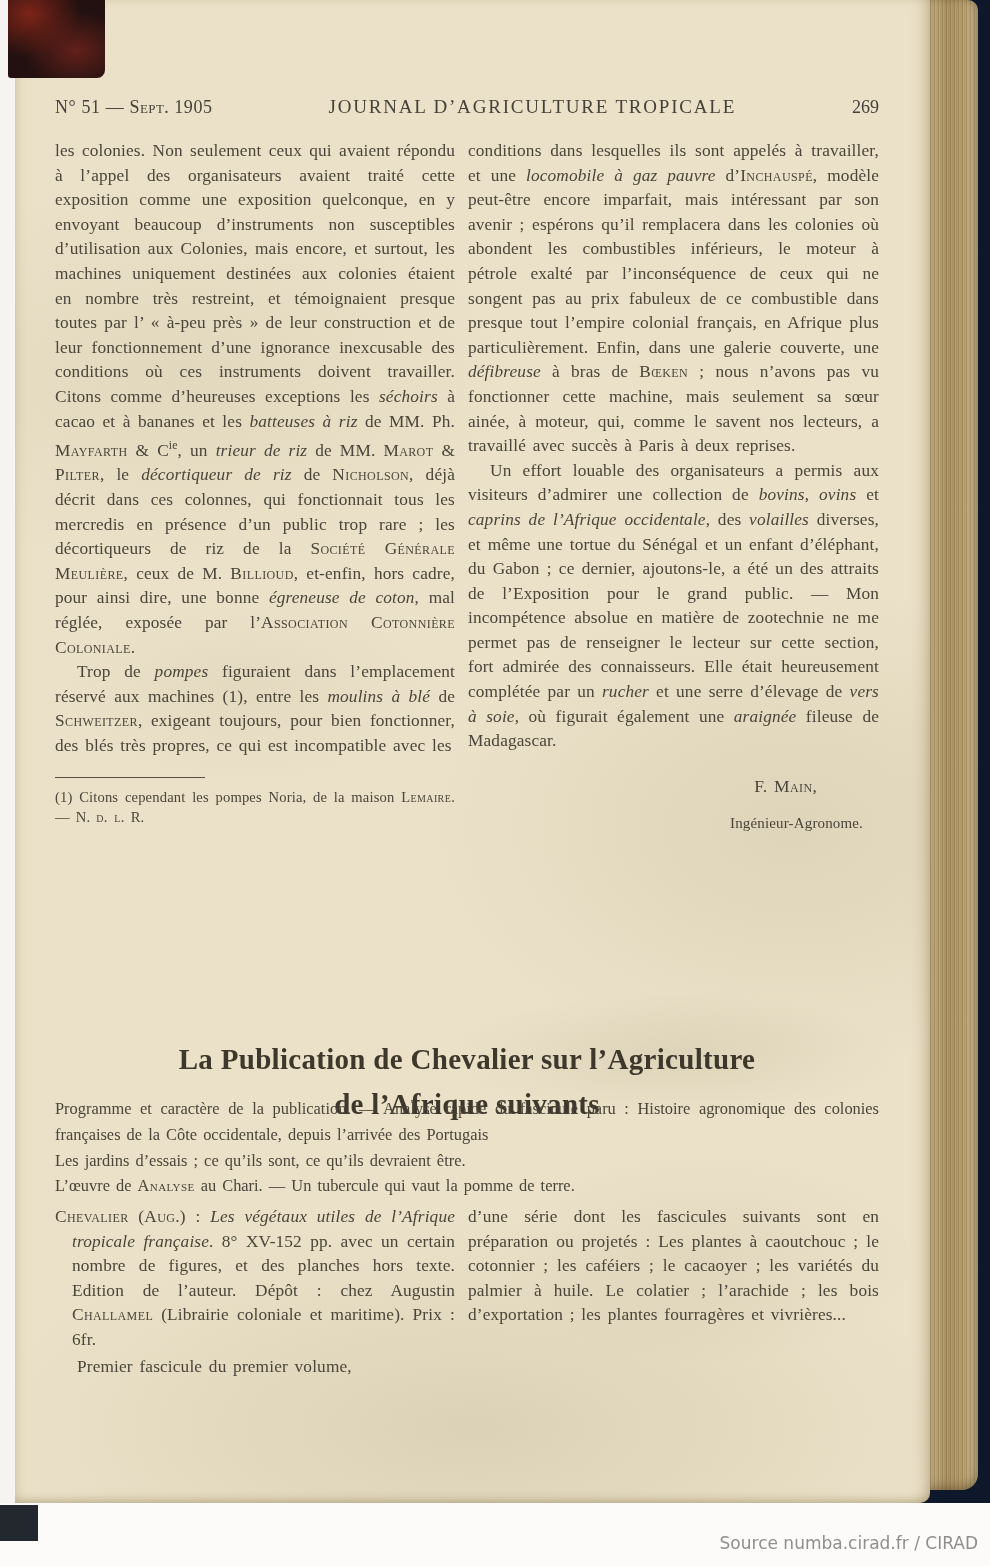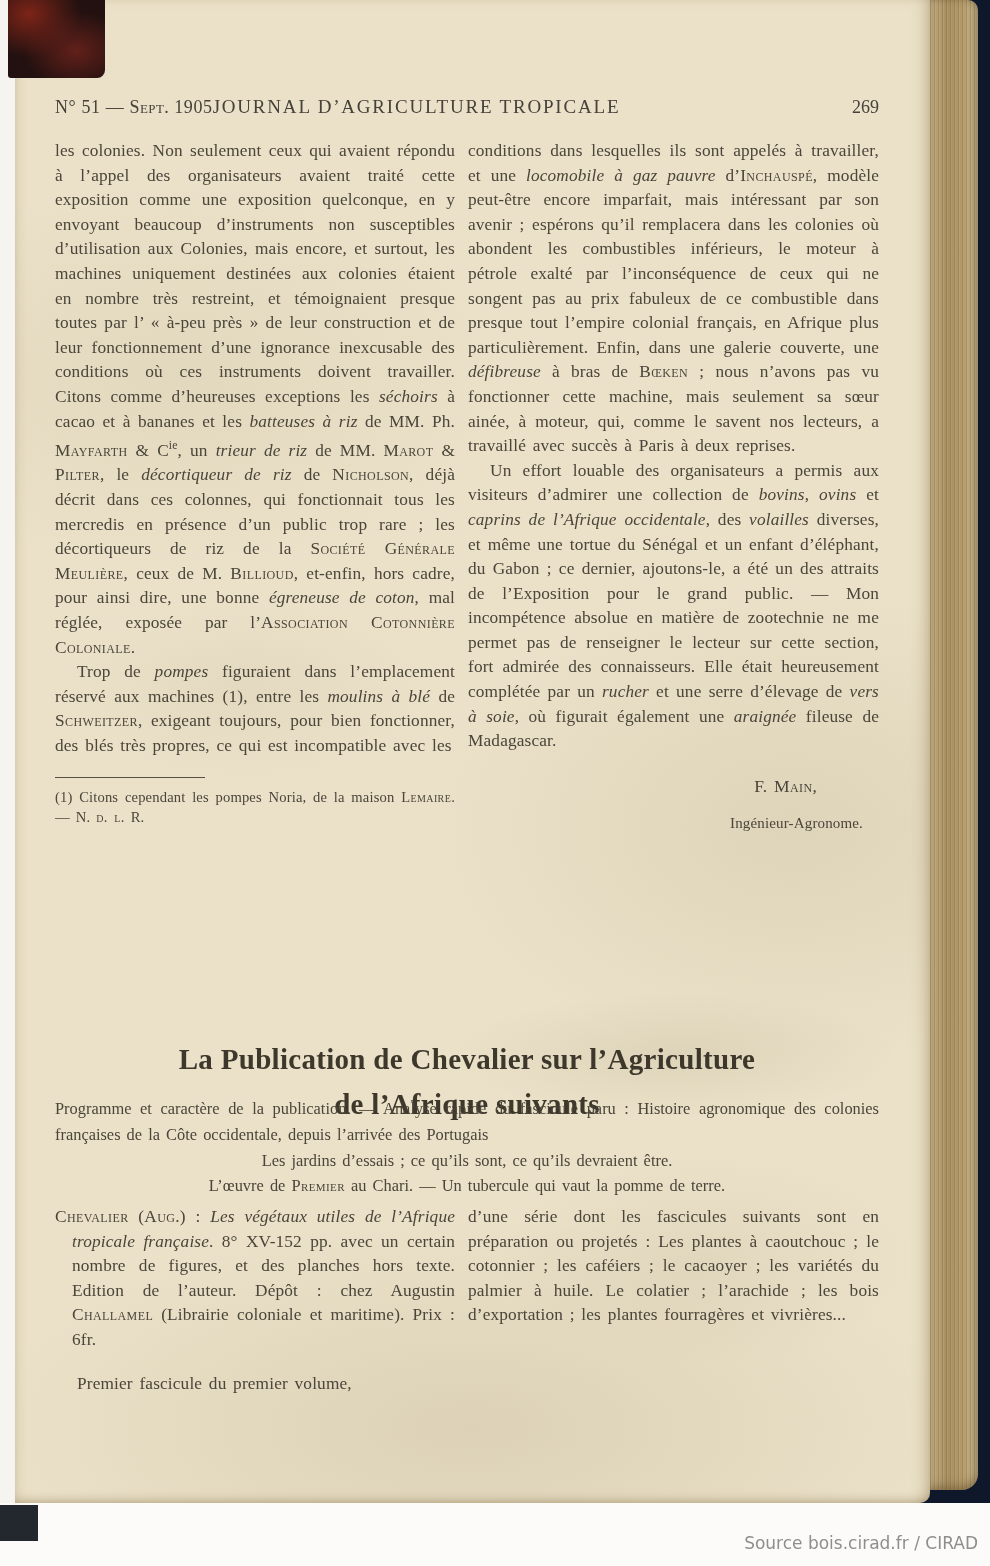--- a/index.html
+++ b/index.html
@@ -37,49 +37,49 @@
   .left-margin { position:absolute; left:0; top:0; width:15px; height:1540px; background:#f6f4f0; }
   .bottom-band { position:absolute; left:0; top:1503px; width:990px; height:63px; background:#fcfbf9; }
   .bottom-dark { position:absolute; left:0; top:1505px; width:38px; height:36px; background:#23282e; }
   .caption { position:absolute; right:12px; top:1533px; font-family:"DejaVu Sans", sans-serif;
              font-size:17px; color:#8e8e8e; }
 
   
   .page-header { position:absolute; left:40px; top:96px; width:824px; display:flex;
                  align-items:baseline; color:#46413a; }
   .issue   { font-size:18px; letter-spacing:.6px; white-space:nowrap; }
-  .journal { flex:1; font-size:19px; letter-spacing:1.8px; }
+  .journal { flex:1; text-align:center; font-size:19px; letter-spacing:1.8px; }
   .pagenum { font-size:18px; }
 
   .cols { position:absolute; left:40px; width:824px; display:flex; gap:13px; color:#4b453a;font-family:Liberation Serif, serif; }
   .main-cols { top:139px; height:865px; }
   .a2-cols   { top:1205px; height:250px; }
   .col { font-size:17.3px; line-height:24.6px; text-align:justify;
          word-spacing:2.2px; letter-spacing:.15px; }
   .col-l { width:400px; }
   .col-r { width:411px; }
   p { margin:0; }
   p.ind  { text-indent:22px; }
   .hang  { padding-left:17px; text-indent:-17px; }
-  .a2-cols p.ind { margin-top:19px; }
+  .a2-cols p.ind { margin-top:2px; }
 
   .fn-rule  { width:150px; border-top:1.5px solid #565044; margin:18px 0 9px 0; }
   .footnote { font-size:14.6px; line-height:20.5px; }
 
   .sig { margin-top:20px; text-align:right; }
   .sig-name { font-size:17.5px; padding-right:62px;margin-top:12px; }
   .sig-role { font-size:15px;  padding-right:16px; margin-top:13px; }
 
   .a2-title { position:absolute; left:40px; top:997px; width:824px; text-align:center;
               font-weight:700; font-size:29px; line-height:45px; color:#3e382c; letter-spacing:.3px;margin-top:40px; }
 
   .a2-abstract { position:absolute; left:40px; top:1096px; width:824px;
                  font-size:16.4px; line-height:25.8px; color:#4b453a; word-spacing:2px; }
   .a2-abstract .just { text-align:justify; }
-  .a2-abstract .cen  { text-align:center; }
+  .a2-abstract .cen  { text-align:left; }
 
   .sc { font-variant:small-caps; letter-spacing:.4px; }
   sup { font-size:68%; }
 </style>
 </head>
 <body>
 
 <div class="canvas">
 
   <div class="left-margin"></div>
@@ -110,34 +110,34 @@
     </div>
 
     <div class="a2-title">
       <div>La Publication de Chevalier  sur l’Agriculture</div>
       <div>de l’Afrique suivants</div>
     </div>
 
     <div class="a2-abstract">
       <p class="just">Programme et caractère de la publication. — Analyse rapide du fascicule paru : Histoire agronomique des colonies françaises de la Côte occidentale, depuis l’arrivée des Portugais</p>
       <p class="cen">Les jardins d’essais ; ce qu’ils sont, ce qu’ils devraient être.</p>
-      <p class="cen">L’œuvre de <span class="sc">Premier</span> au Chari. — Un tubercule qui vaut la pomme de  terre.</p>
+      <p class="cen">L’œuvre de <span class="sc">Analyse</span> au Chari. — Un tubercule qui vaut la pomme de  terre.</p>
     </div>
 
     <div class="cols a2-cols">
       <div class="col col-l">
         <p class="hang"><span class="sc">Chevalier</span> (<span class="sc">Aug</span>.) : <i>Les végétaux utiles de l’Afrique tropicale française</i>. 8° XV-152 pp. avec un certain nombre de figures, et des planches hors texte. Edition de l’auteur. Dépôt : chez Augustin <span class="sc">Challamel</span> (Librairie coloniale et maritime). Prix : 6fr.</p>
         <p class="ind">Premier fascicule du premier volume,</p>
       </div>
       <div class="col col-r">
         <p class="flush">d’une série dont les fascicules suivants sont en préparation ou projetés : Les plantes à caoutchouc ; le cotonnier ; les caféiers ; le cacaoyer ; les variétés du palmier à huile. Le colatier ; l’arachide ; les bois d’exportation ; les plantes fourragères et vivrières...</p>
       </div>
     </div>
 
   </div>
 
   <div class="edges"></div>
   <div class="spine-block"></div>
   <div class="bottom-band"></div>
   <div class="bottom-dark"></div>
-  <div class="caption">Source bois.cirad.fr / CIRAD</div>
+  <div class="caption">Source numba.cirad.fr / CIRAD</div>
 
 </div>
 
 </body></html>

